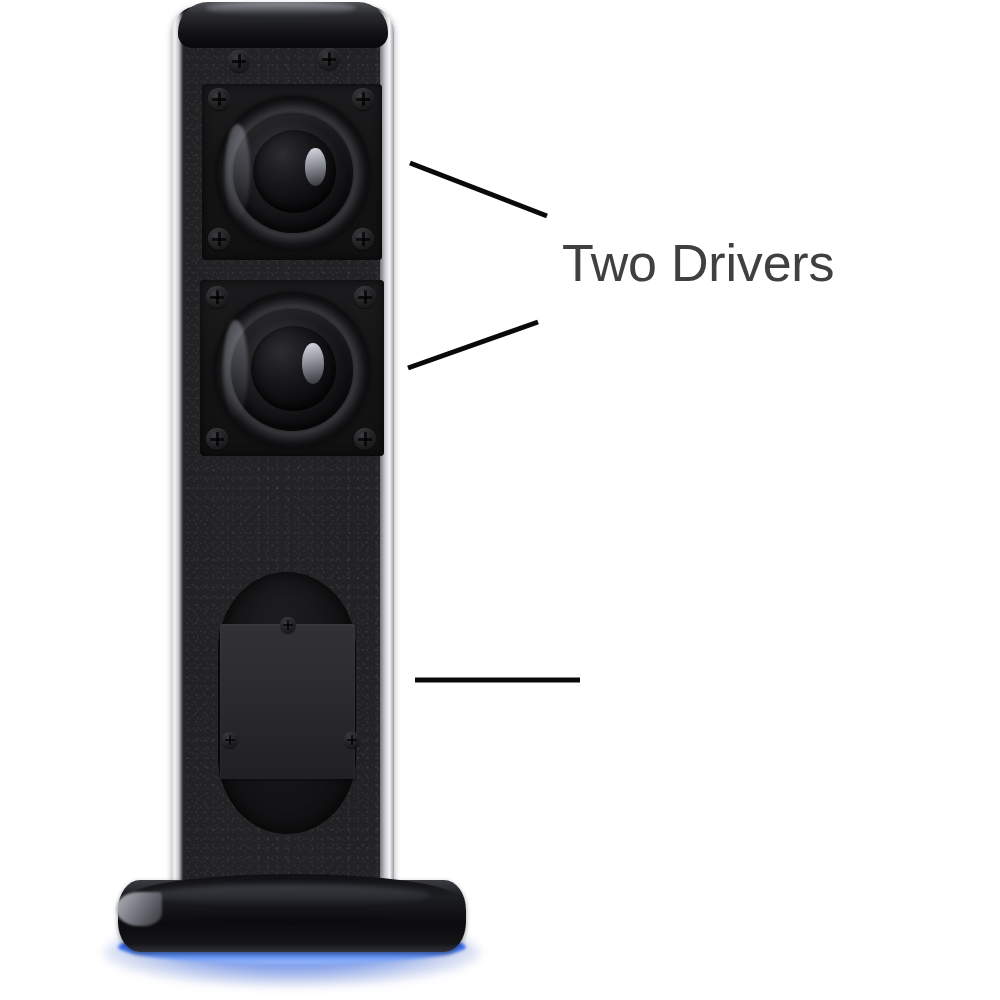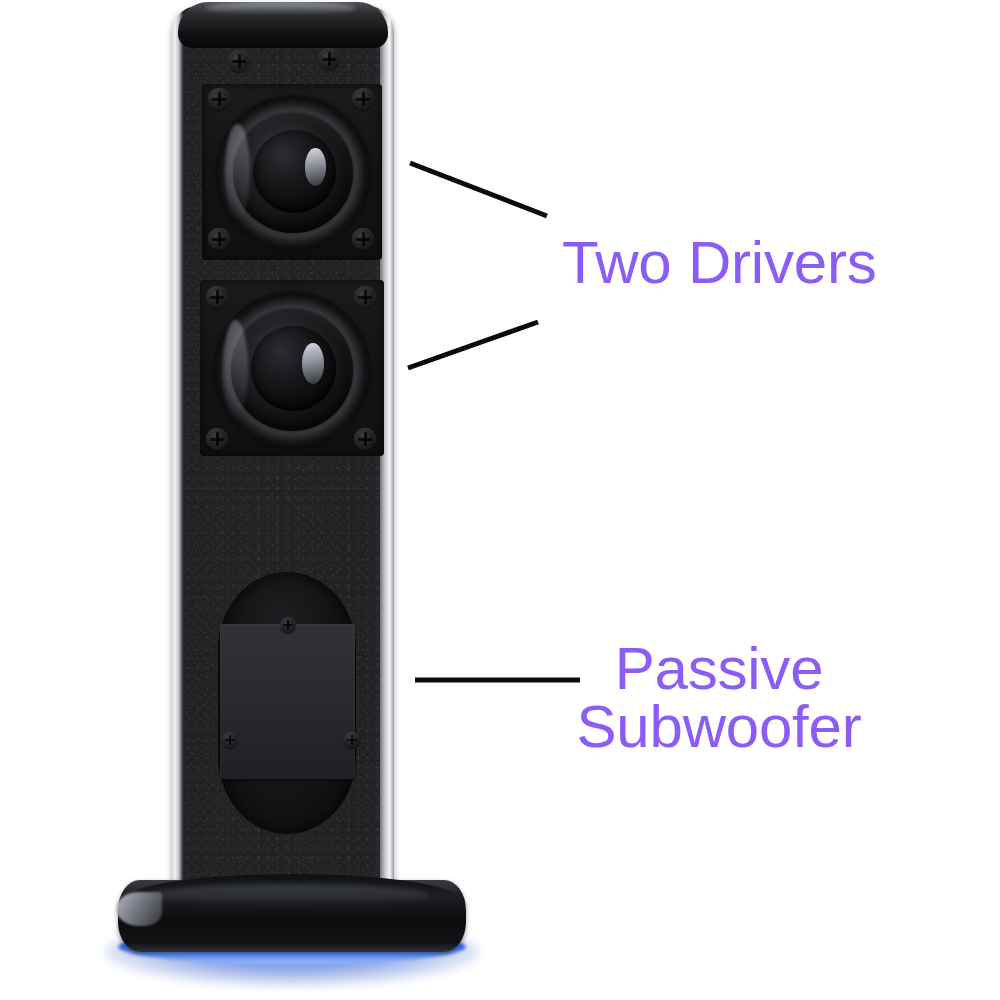--- a/index.html
+++ b/index.html
@@ -255,24 +255,24 @@
   #annotations {
     position: absolute;
     left: 0;
     top: 0;
     width: 1000px;
     height: 1000px;
     pointer-events: none;
   }
   .callout-text {
     position: absolute;
-    color: #8b5cf6;
+    color: #404040;
     font-family: "Liberation Sans", sans-serif;
     font-weight: 400;
-    font-size: 60px;
+    font-size: 52px;
     line-height: 58px;
     letter-spacing: -0.2px;
     white-space: pre;
   }
   #callout-drivers { left: 562px; top: 234px; }
   #callout-sub {
     left: 566px;
     top: 640px;
     text-align: center;
     width: 306px;
@@ -336,15 +336,14 @@
   </div>
 
   <svg id="annotations" width="1000" height="1000" viewBox="0 0 1000 1000">
     <line x1="410" y1="163" x2="547" y2="216" stroke="#0a0a0a" stroke-width="5" stroke-linecap="butt"></line>
     <line x1="408" y1="368" x2="538" y2="322" stroke="#0a0a0a" stroke-width="5" stroke-linecap="butt"></line>
     <line x1="415" y1="680" x2="580" y2="680" stroke="#0a0a0a" stroke-width="5" stroke-linecap="butt"></line>
   </svg>
 
   <div class="callout-text" id="callout-drivers">Two Drivers</div>
 
-  <div class="callout-text" id="callout-sub"><span>Passive</span><br><span>Subwoofer</span></div>
 
 </div>
 
 </body></html>

